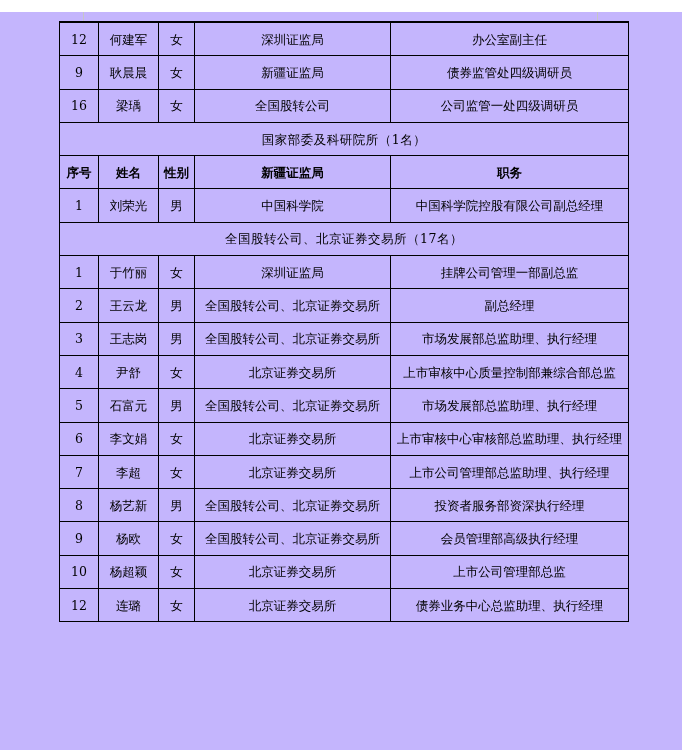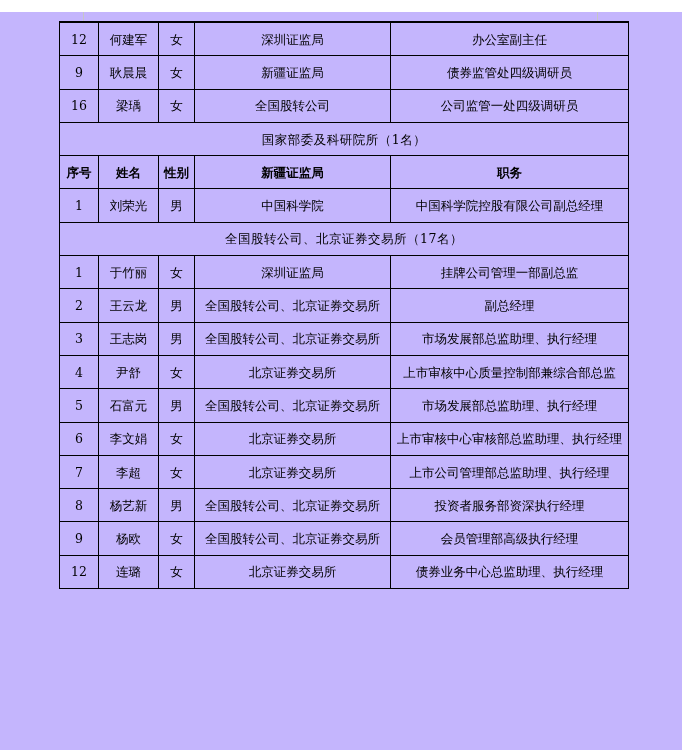--- a/index.html
+++ b/index.html
@@ -141,20 +141,27 @@
           <td>投资者服务部资深执行经理</td>
         </tr>
         <tr>
           <td>9</td>
           <td>杨欧</td>
           <td>女</td>
           <td>全国股转公司、北京证券交易所</td>
           <td>会员管理部高级执行经理</td>
         </tr>
         <tr>
+          <td>10</td>
+          <td>杨超颖</td>
+          <td>女</td>
+          <td>北京证券交易所</td>
+          <td>上市公司管理部总监</td>
+        </tr>
+        <tr>
           <td>12</td>
           <td>连璐</td>
           <td>女</td>
           <td>北京证券交易所</td>
           <td>债券业务中心总监助理、执行经理</td>
         </tr>
       </tbody>
   </table>
 </div>
 

